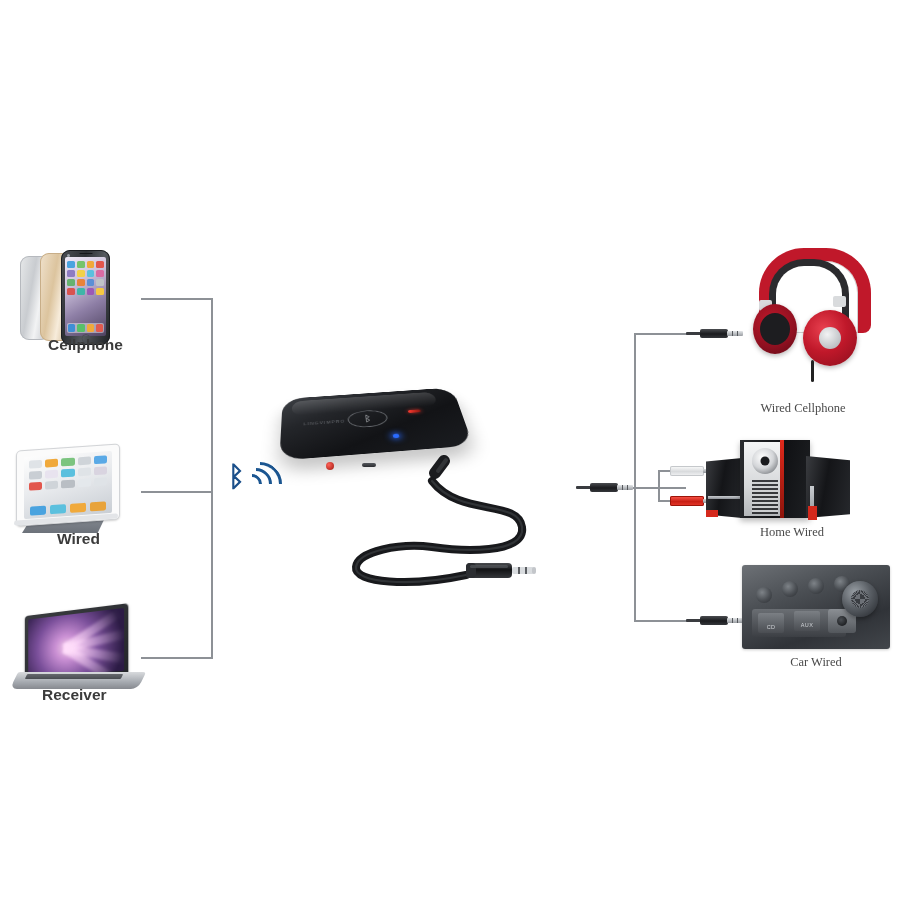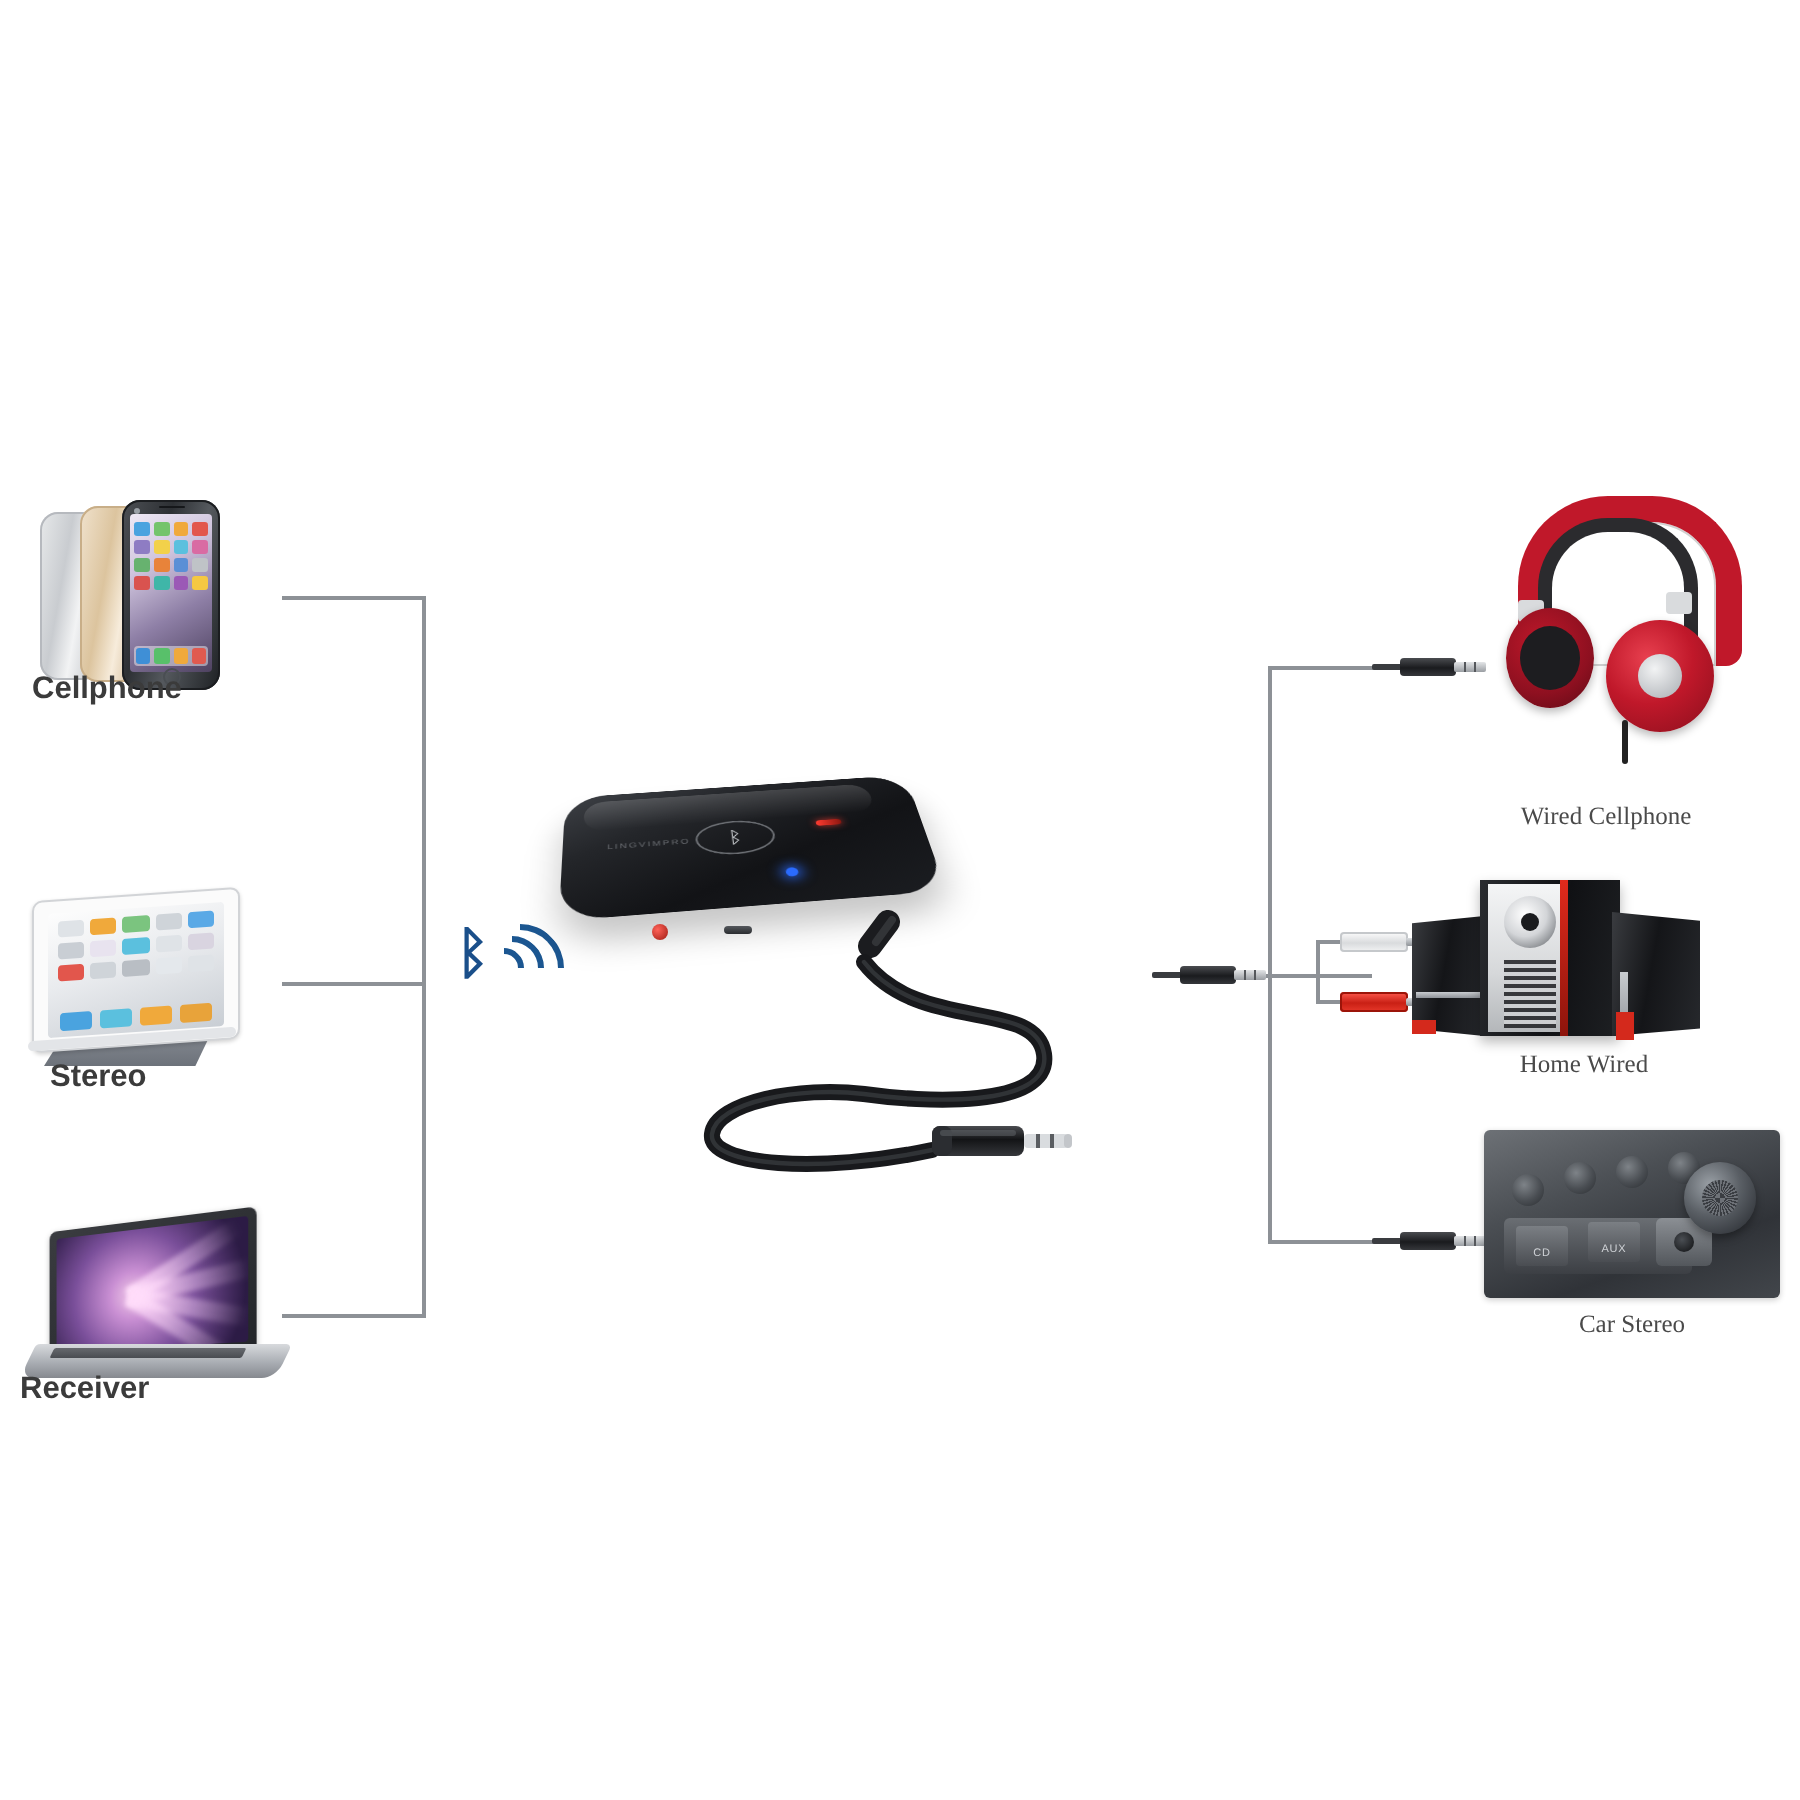--- a/index.html
+++ b/index.html
@@ -19,21 +19,21 @@
   }
 
   
   .ln{position:absolute;background:#8d9196;}
   .lnh{height:2px;}
   .lnv{width:2px;}
 
   
   .lbl-left{
     position:absolute;font-family:"Liberation Sans",sans-serif;
-    font-size:15.5px;font-weight:700;color:#3b3b3b;white-space:nowrap;
+    font-size:15.5px;font-weight:700;color:#3b3b3b;white-space:nowrap;margin-left:32px;
   }
   .lbl-right{
     position:absolute;font-family:"Liberation Serif",serif;
     font-size:12.5px;font-weight:400;color:#4a4a4a;white-space:nowrap;
     text-align:center;
   }
 
   
   .thumb{position:absolute;}
 
@@ -293,21 +293,21 @@
         <div class="tab-dock">
           <i style="background:#4aa3df"></i>
             <i style="background:#5bc0de"></i>
             <i style="background:#f0a93b"></i>
             <i style="background:#e8a33a"></i>
         </div>
       </div>
     </div>
     <div class="tab-lip"></div>
   </div>
-  <div class="lbl-left" style="left:25px;top:530px;">Stereo</div>
+  <div class="lbl-left" style="left:25px;top:530px;">Wired</div>
 
   <div class="thumb" style="left:4px;top:610px;width:150px;height:80px;">
     <div class="lap-lid">
       <div class="lap-screen">
         <div class="lap-ray" style="transform:rotate(-28deg);"></div>
         <div class="lap-ray" style="transform:rotate(-8deg);"></div>
         <div class="lap-ray" style="transform:rotate(14deg);"></div>
         <div class="lap-ray" style="transform:rotate(34deg);"></div>
       </div>
     </div>
@@ -441,15 +441,15 @@
     <div class="tb" style="left:14px;top:22px;"></div>
     <div class="tb" style="left:40px;top:16px;"></div>
     <div class="tb" style="left:66px;top:13px;"></div>
     <div class="tb" style="left:92px;top:11px;"></div>
     <div class="panel"></div>
     <div class="key" style="left:16px;">CD</div>
     <div class="key" style="left:52px;top:46px;">AUX</div>
     <div class="aux"></div>
     <div class="knob"></div>
   </div>
-  <div class="lbl-right" style="left:736px;top:655px;width:160px;">Car Stereo</div>
+  <div class="lbl-right" style="left:736px;top:655px;width:160px;">Car Wired</div>
 
 </div>
 
 </body></html>

